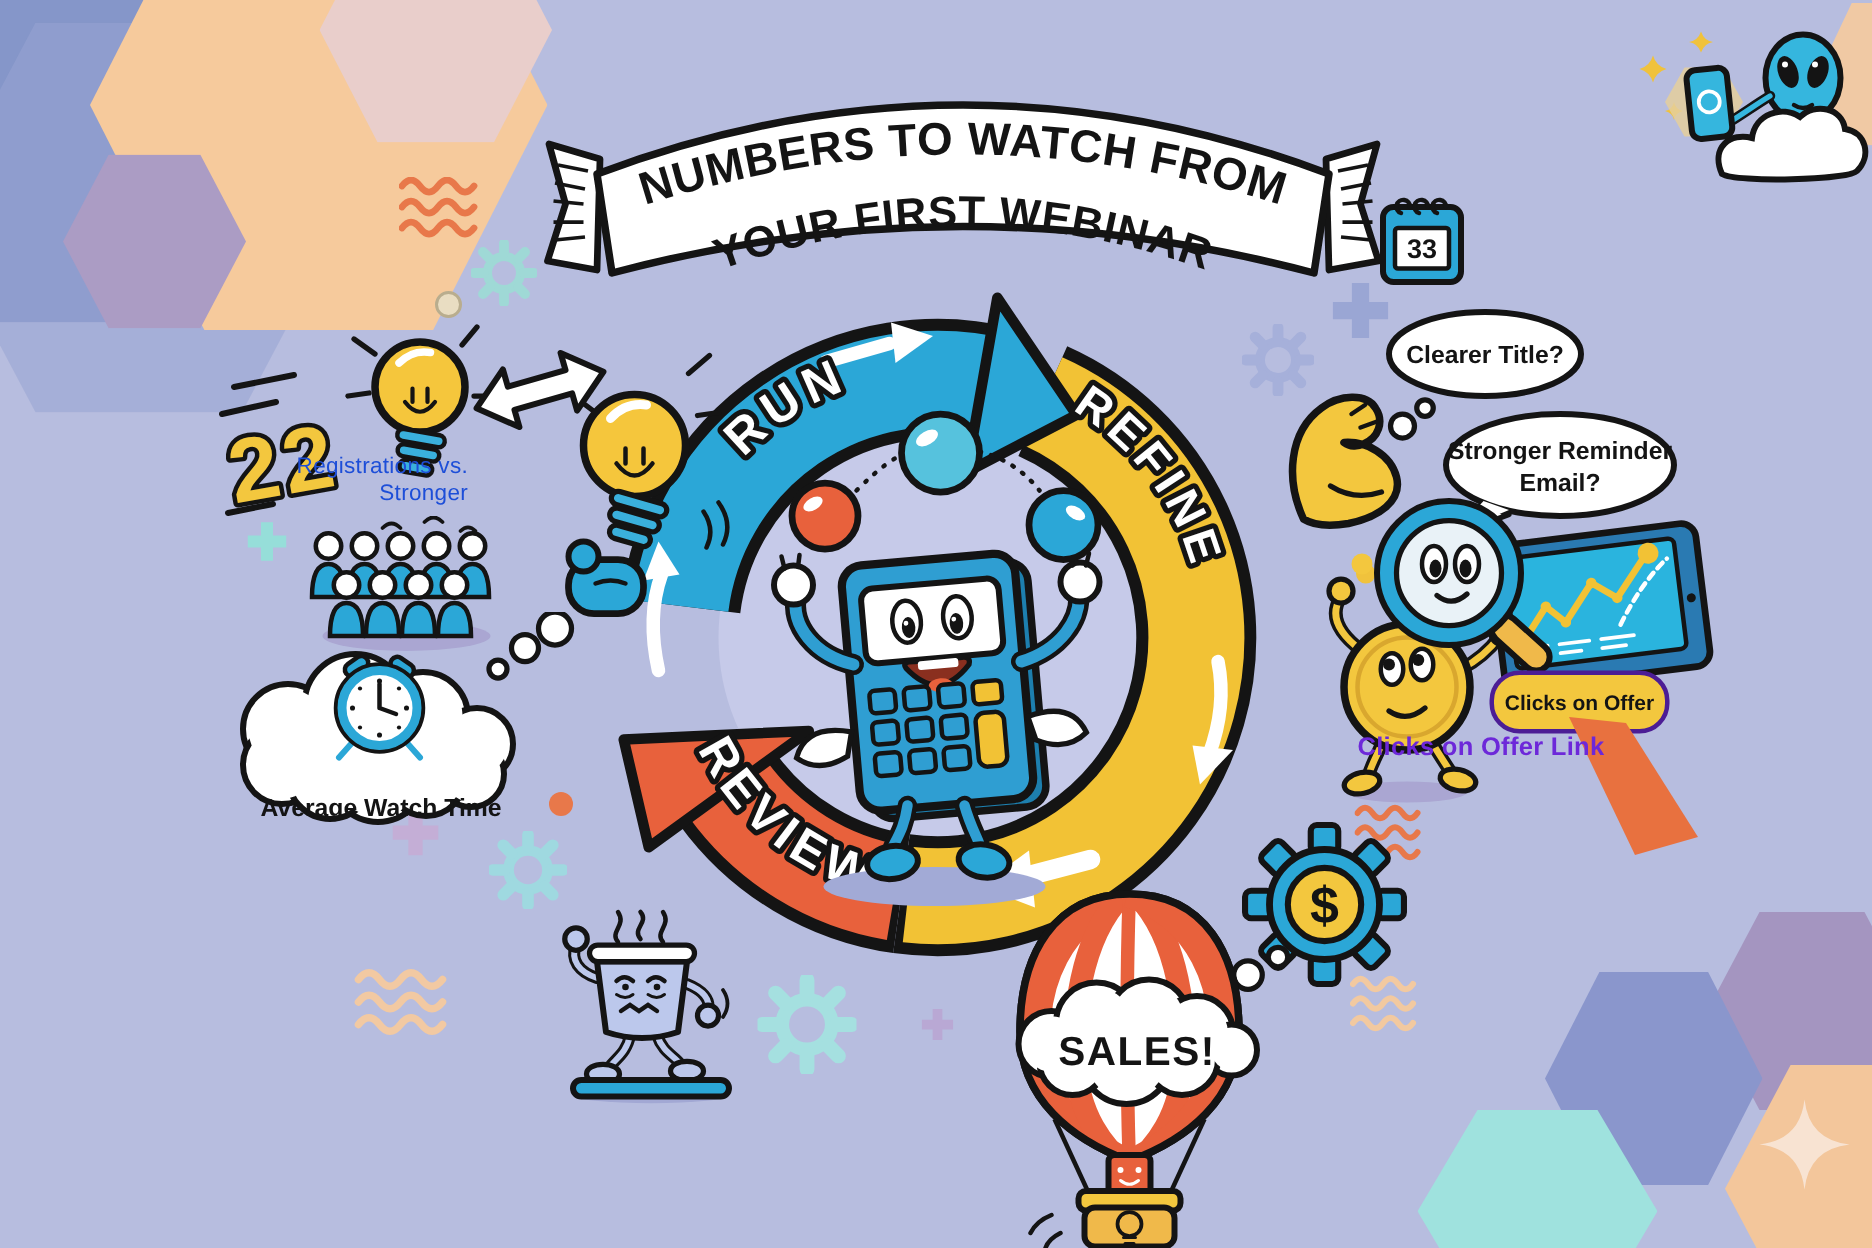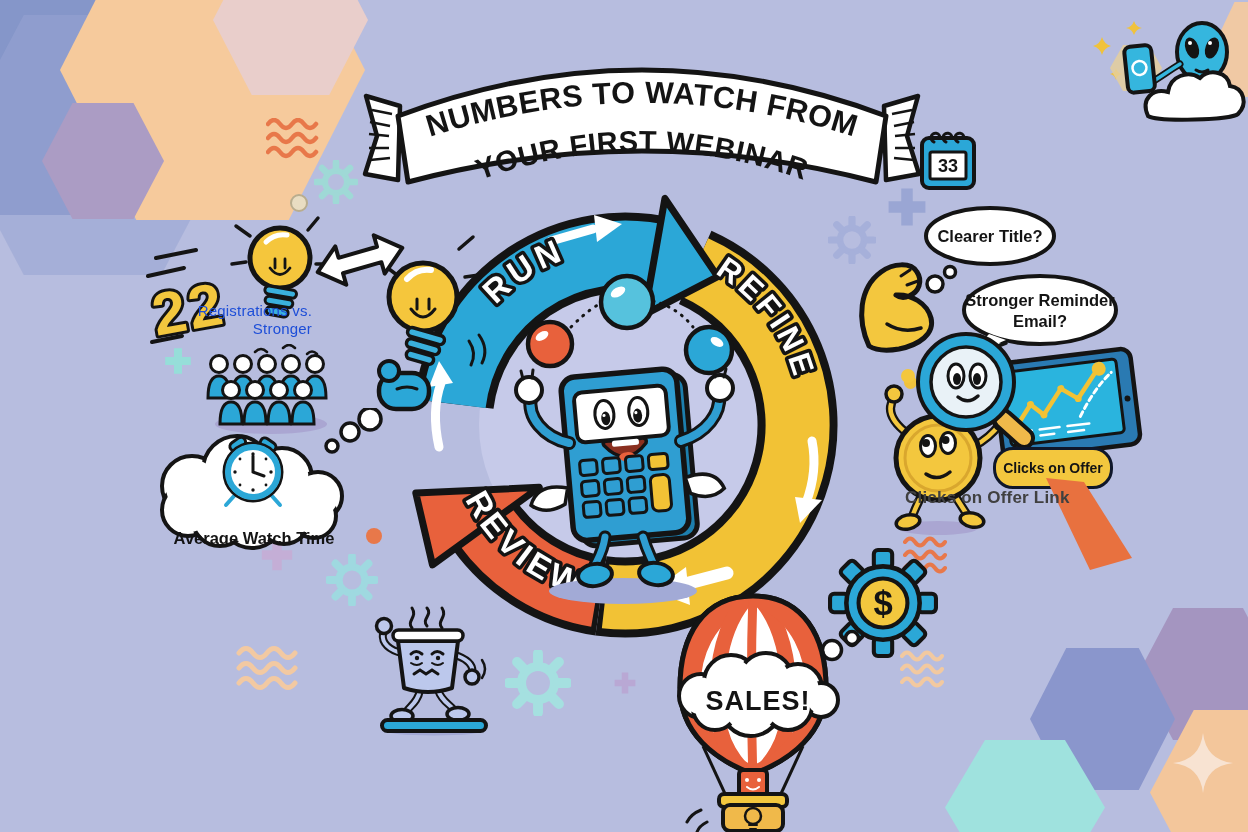--- a/index.html
+++ b/index.html
@@ -2,24 +2,24 @@
 <html><head>
 <meta charset="utf-8">
 <style>
   html,body{margin:0;padding:0;background:#9aa0c0;font-family:"Liberation Sans",sans-serif;}
   .stage{position:relative;width:1248px;height:832px;background:#b7bddf;overflow:hidden;margin:0 auto;}
   .abs{position:absolute;}
   .hex{position:absolute;clip-path:polygon(0% 50%,25% 0%,75% 0%,100% 50%,75% 100%,25% 100%);}
   .dot{position:absolute;border-radius:50%;}
   .lbl{color:#1d4ed8;font-weight:normal;}
   .metric-label{font-size:15px;line-height:1.18;text-align:right;letter-spacing:.2px;}
-  .offer-btn{background:#f3c73e;border:3px solid #0f172a;border-radius:20px;
+  .offer-btn{background:#f3c73e;border:3px solid #4c1d95;border-radius:20px;
              font-size:14px;font-weight:bold;color:#141414;display:flex;
              align-items:center;justify-content:center;}
-  .offer-caption{font-size:17px;font-weight:bold;color:#404040;letter-spacing:.2px;text-align:right;}
+  .offer-caption{font-size:17px;font-weight:bold;color:#6d28d9;letter-spacing:.2px;text-align:right;}
   svg text{font-family:"Liberation Sans",sans-serif;}
 </style>
 </head>
 <body>
 
 <div class="stage">
 
   <div class="hex" style="left:-75px;top:-55px;width:285px;height:270px;background:#8093c7;opacity:.92;"></div>
   <div class="hex" style="left:-45px;top:15px;width:275px;height:260px;background:#97a4d2;opacity:.55;"></div>
   <div class="hex" style="left:60px;top:-80px;width:305px;height:300px;background:#f6ca9c;"></div>

